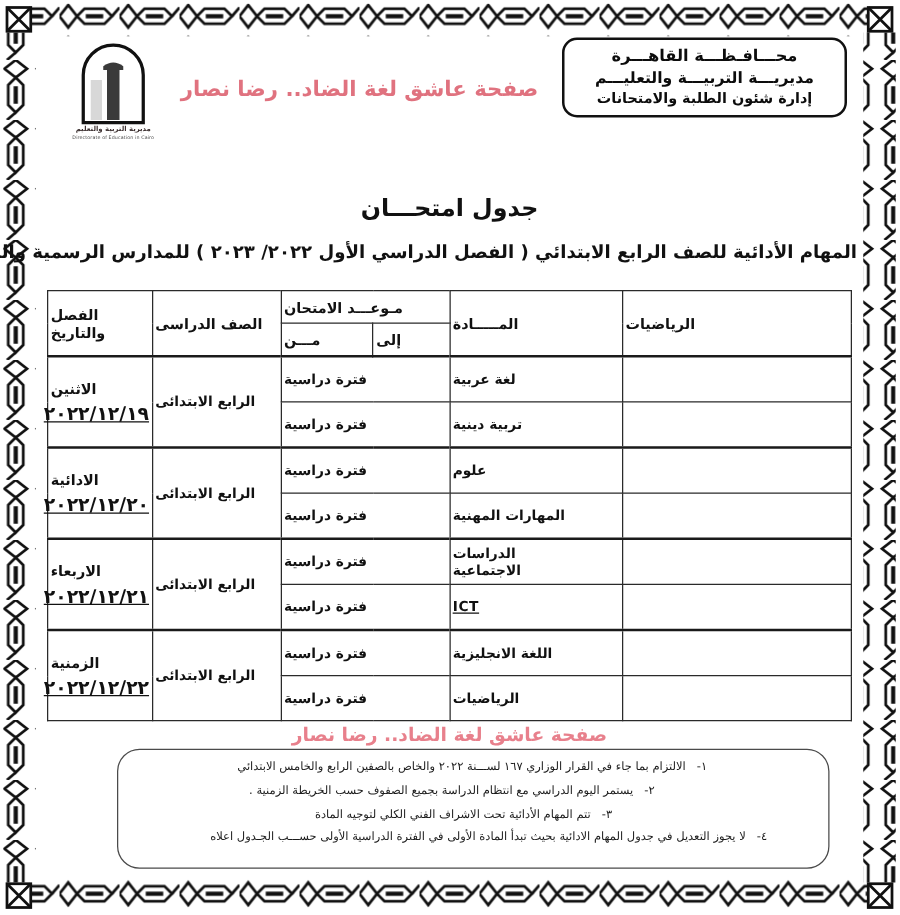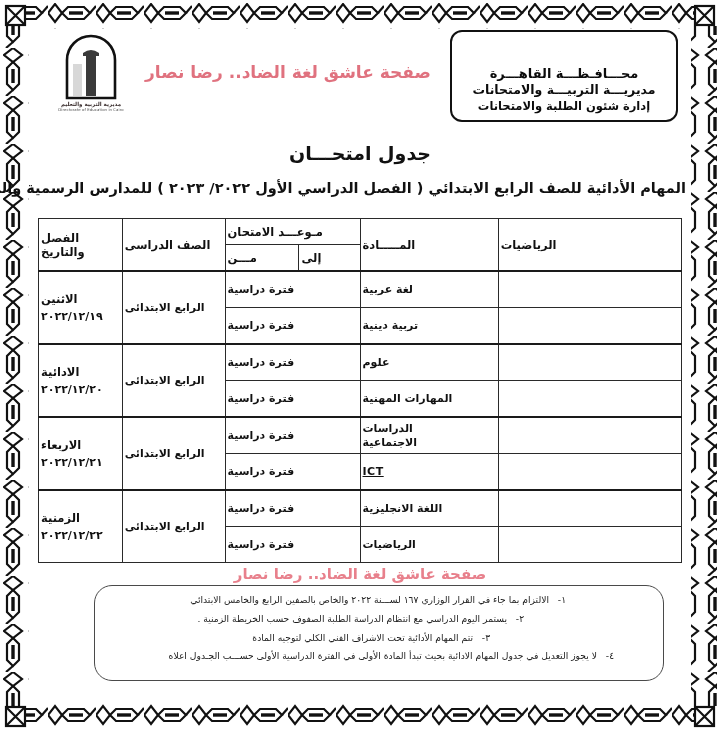--- a/index.html
+++ b/index.html
@@ -77,21 +77,21 @@
     box-sizing: border-box;
     text-align: center;
     background: #fff;
   }
   .ministry-box div {
     font-weight: bold;
     color: #0c0c0c;
     line-height: 1.32;
     white-space: nowrap;
   }
-  .mb-l1 { font-size: 13px; letter-spacing: 2.2px; margin-top: 28px; }
+  .mb-l1 { font-size: 13px; letter-spacing: 2.2px; }
   .mb-l2 { font-size: 12.5px; letter-spacing: 1.6px; }
   .mb-l3 { font-size: 11.5px; letter-spacing: .2px; text-align: center; }
 
   .watermark-top {
     position: absolute;
     right: 248px;
     top: 36px;
     width: 300px;
     text-align: center;
     font-size: 17px;
@@ -100,21 +100,21 @@
     white-space: nowrap;
   }
 
   
   .title-main {
     text-align: center;
     font-size: 19px;
     font-weight: bold;
     color: #111;
     letter-spacing: 1px;
-    margin-top: 8px;
+    margin-top: 22px;
   }
   .title-sub {
     text-align: center;
     font-size: 14.5px;
     font-weight: bold;
     color: #111;
     margin-top: 16px;
     white-space: nowrap;
   }
 
@@ -151,21 +151,21 @@
   }
   td.daycell, td.gradecell {
     border-top-width: 2px;
     border-bottom-width: 2px;
   }
   tr.group-start > td,
   tr.group-start > th {
     border-top: 2px solid #1a1a1a;
   }
   .daycell .day  { display: block; font-size: 11.5px; }
-  .daycell .date { display: block; font-size: 11px; margin-top: 4px; letter-spacing: .3px; }
+  .daycell .date { display: block; font-size: 15px; margin-top: 4px; letter-spacing: .3px; text-decoration: underline; }
   .subject-two { line-height: 1.22; }
   .subject-latin { font-size: 13px; letter-spacing: .5px; text-decoration: underline; }
   col.c-notes   { width: 28.5%; }
   col.c-subject { width: 21.5%; }
   col.c-to      { width: 9.5%; }
   col.c-from    { width: 11.5%; }
   col.c-grade   { width: 16%; }
   col.c-day     { width: 13%; }
 
   
@@ -275,21 +275,21 @@
         <rect x="10" y="30" width="9" height="32" fill="#d8d8d8"></rect>
       </svg>
       <div class="logo-caption-ar">مديرية التربية والتعليم</div>
       <div class="logo-caption-en">Directorate of Education in Cairo</div>
     </div>
 
     <div class="watermark-top">صفحة عاشق لغة الضاد.. رضا نصار</div>
 
     <div class="ministry-box">
       <div class="mb-l1">محـــافـظـــة القاهـــرة</div>
-      <div class="mb-l2">مديريـــة التربيـــة والامتحانات</div>
+      <div class="mb-l2">مديريـــة التربيـــة والتعليـــم</div>
       <div class="mb-l3">إدارة شئون الطلبة والامتحانات</div>
     </div>
   </div>
 
   <div class="title-main">جدول امتحـــان</div>
   <div class="title-sub">المهام الأدائية للصف الرابع الابتدائي ( الفصل الدراسي الأول ٢٠٢٢/ ٢٠٢٣ ) للمدارس الرسمية والرسمية لغات والمدارس الخاصة</div>
 
   <div class="table-wrap">
     <table class="schedule">
       <colgroup>
@@ -389,21 +389,21 @@
   <div class="watermark-mid">صفحة عاشق لغة الضاد.. رضا نصار</div>
 
   <div class="notes-box">
     <ol class="notes-list">
       <li class="note-i1">
         <span class="num">١-</span>
         <span class="txt">الالتزام بما جاء في القرار الوزاري ١٦٧ لســـنة ٢٠٢٢ والخاص بالصفين الرابع والخامس  الابتدائي</span>
       </li>
       <li class="note-i2">
         <span class="num">٢-</span>
-        <span class="txt">يستمر اليوم الدراسي مع انتظام الدراسة الطلبة الصفوف حسب الخريطة الزمنية          .</span>
+        <span class="txt">يستمر اليوم الدراسي مع انتظام الدراسة بجميع الصفوف حسب الخريطة الزمنية          .</span>
       </li>
       <li class="note-i3">
         <span class="num">٣-</span>
         <span class="txt">تتم المهام الأدائية تحت الاشراف الفني الكلي لتوجيه المادة</span>
       </li>
       <li class="note-i4">
         <span class="num">٤-</span>
         <span class="txt">لا يجوز التعديل في جدول المهام الادائية بحيث تبدأ المادة الأولى في الفترة الدراسية الأولى حســـب الجـدول اعلاه</span>
       </li>
     </ol>

